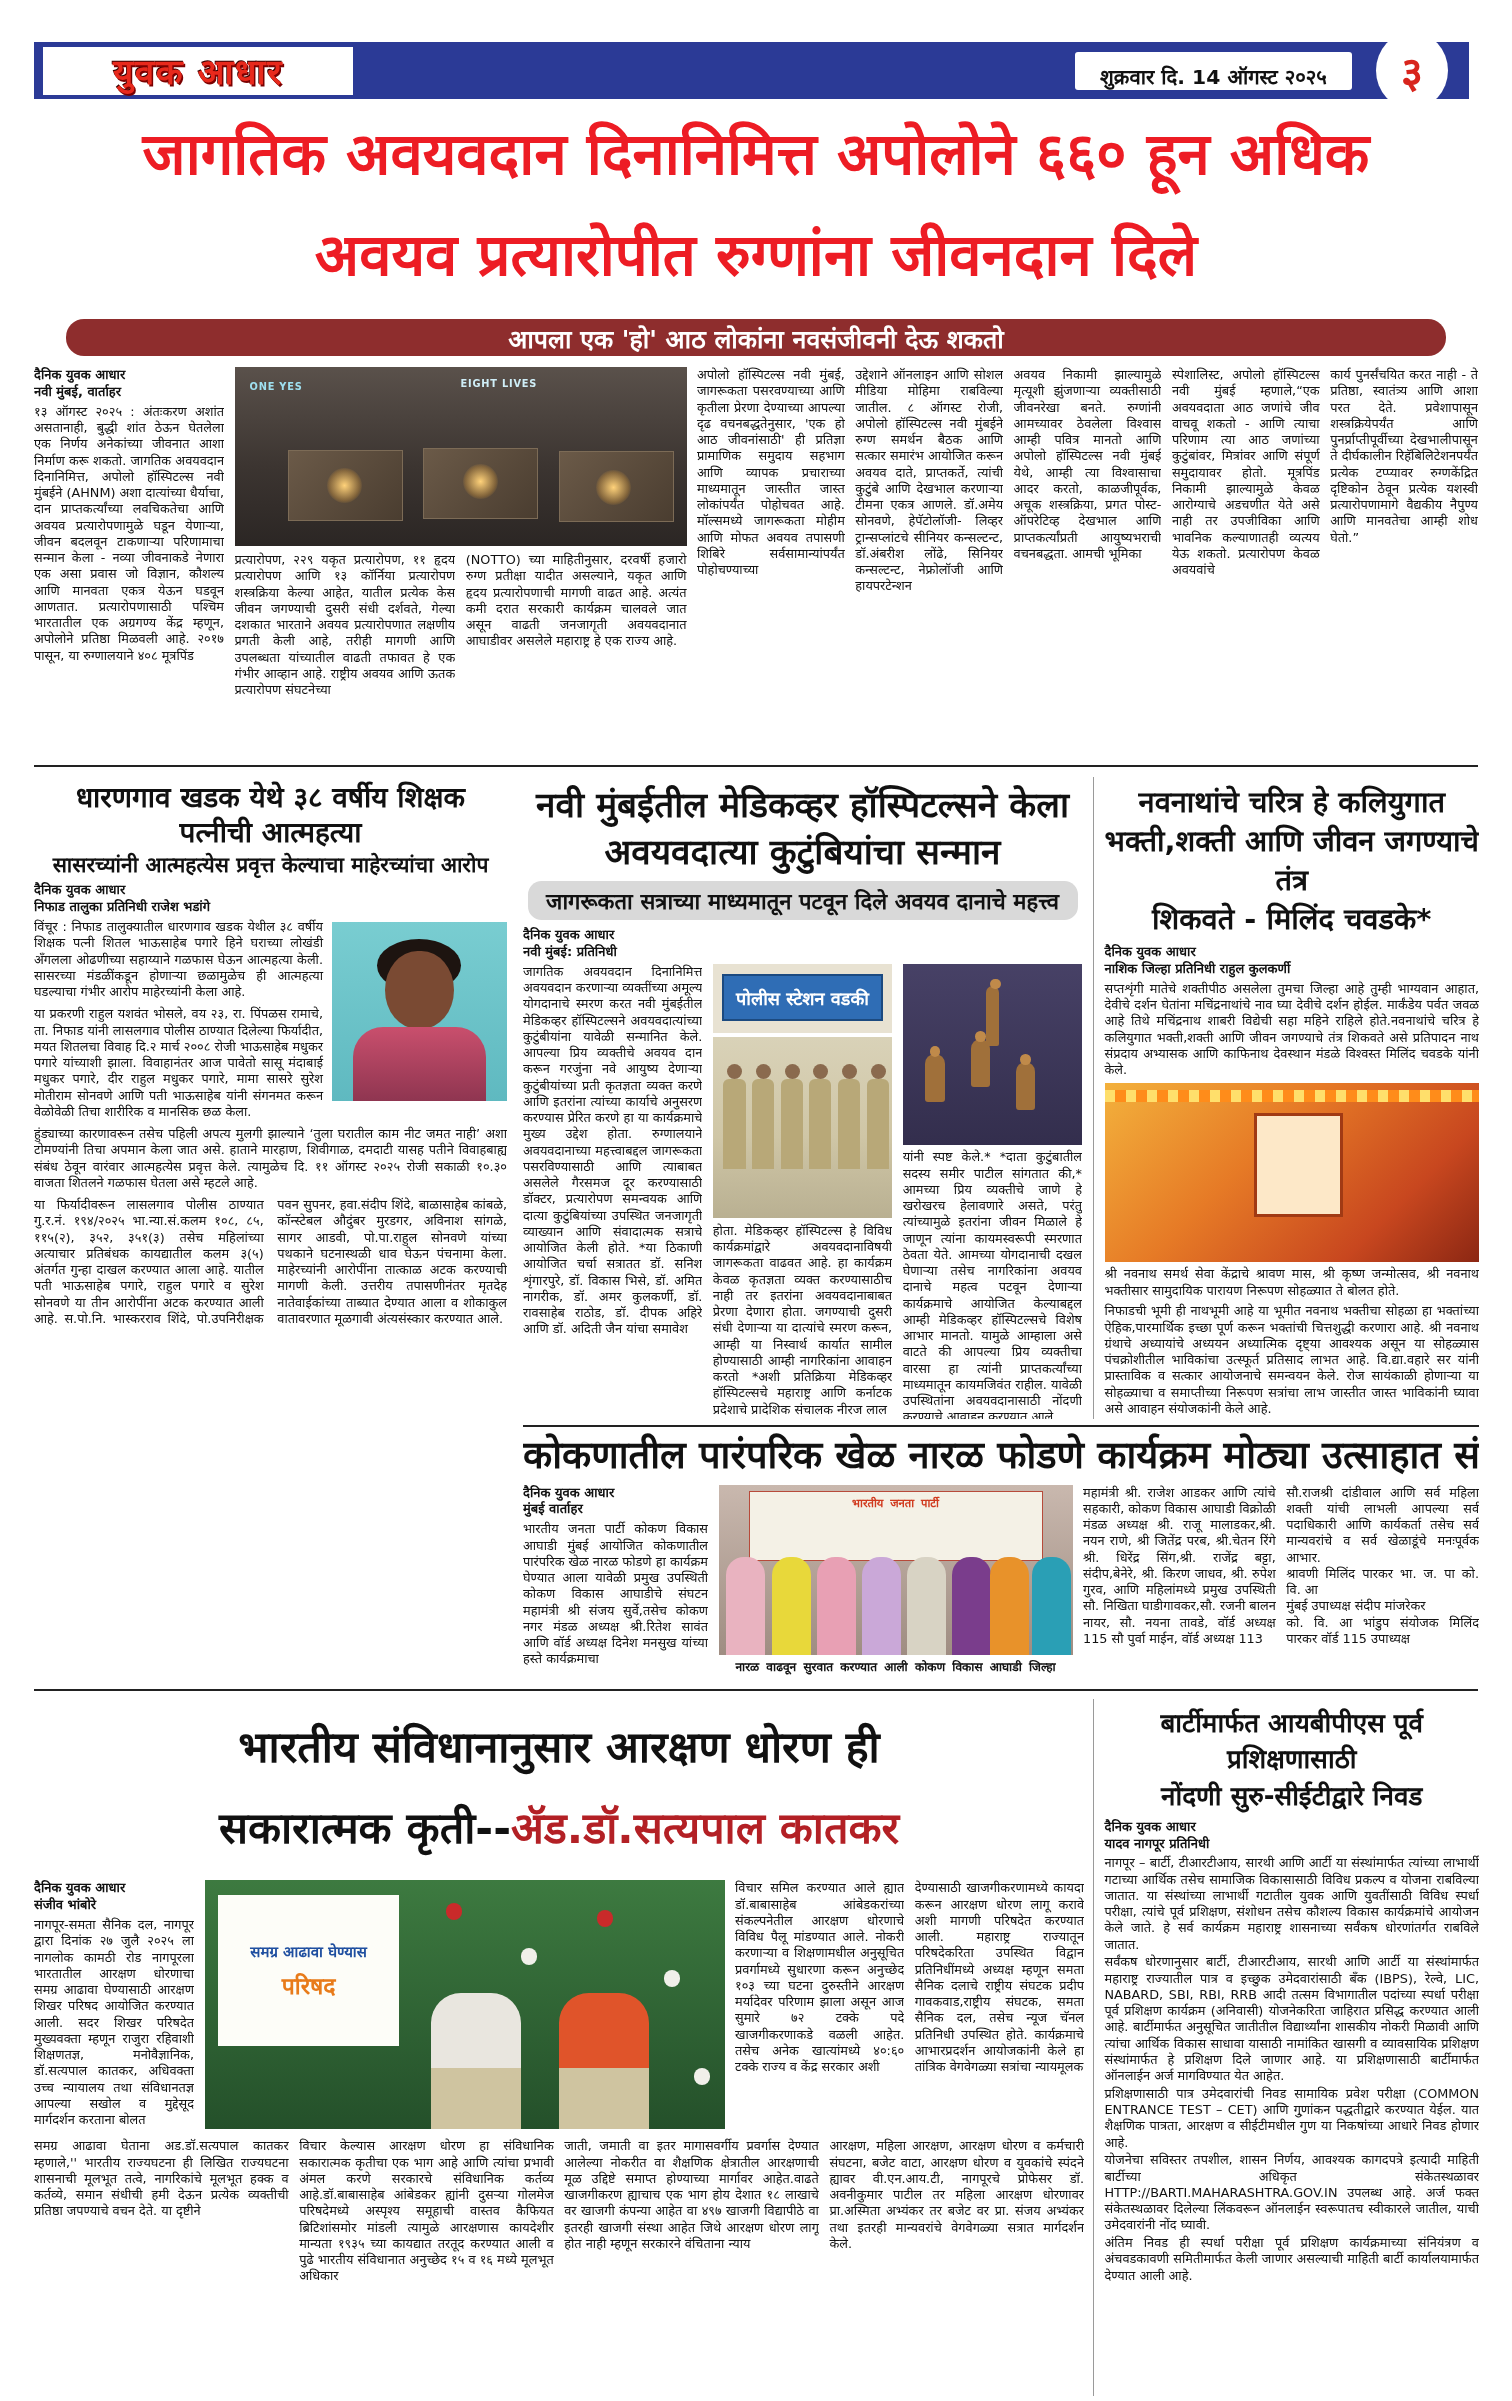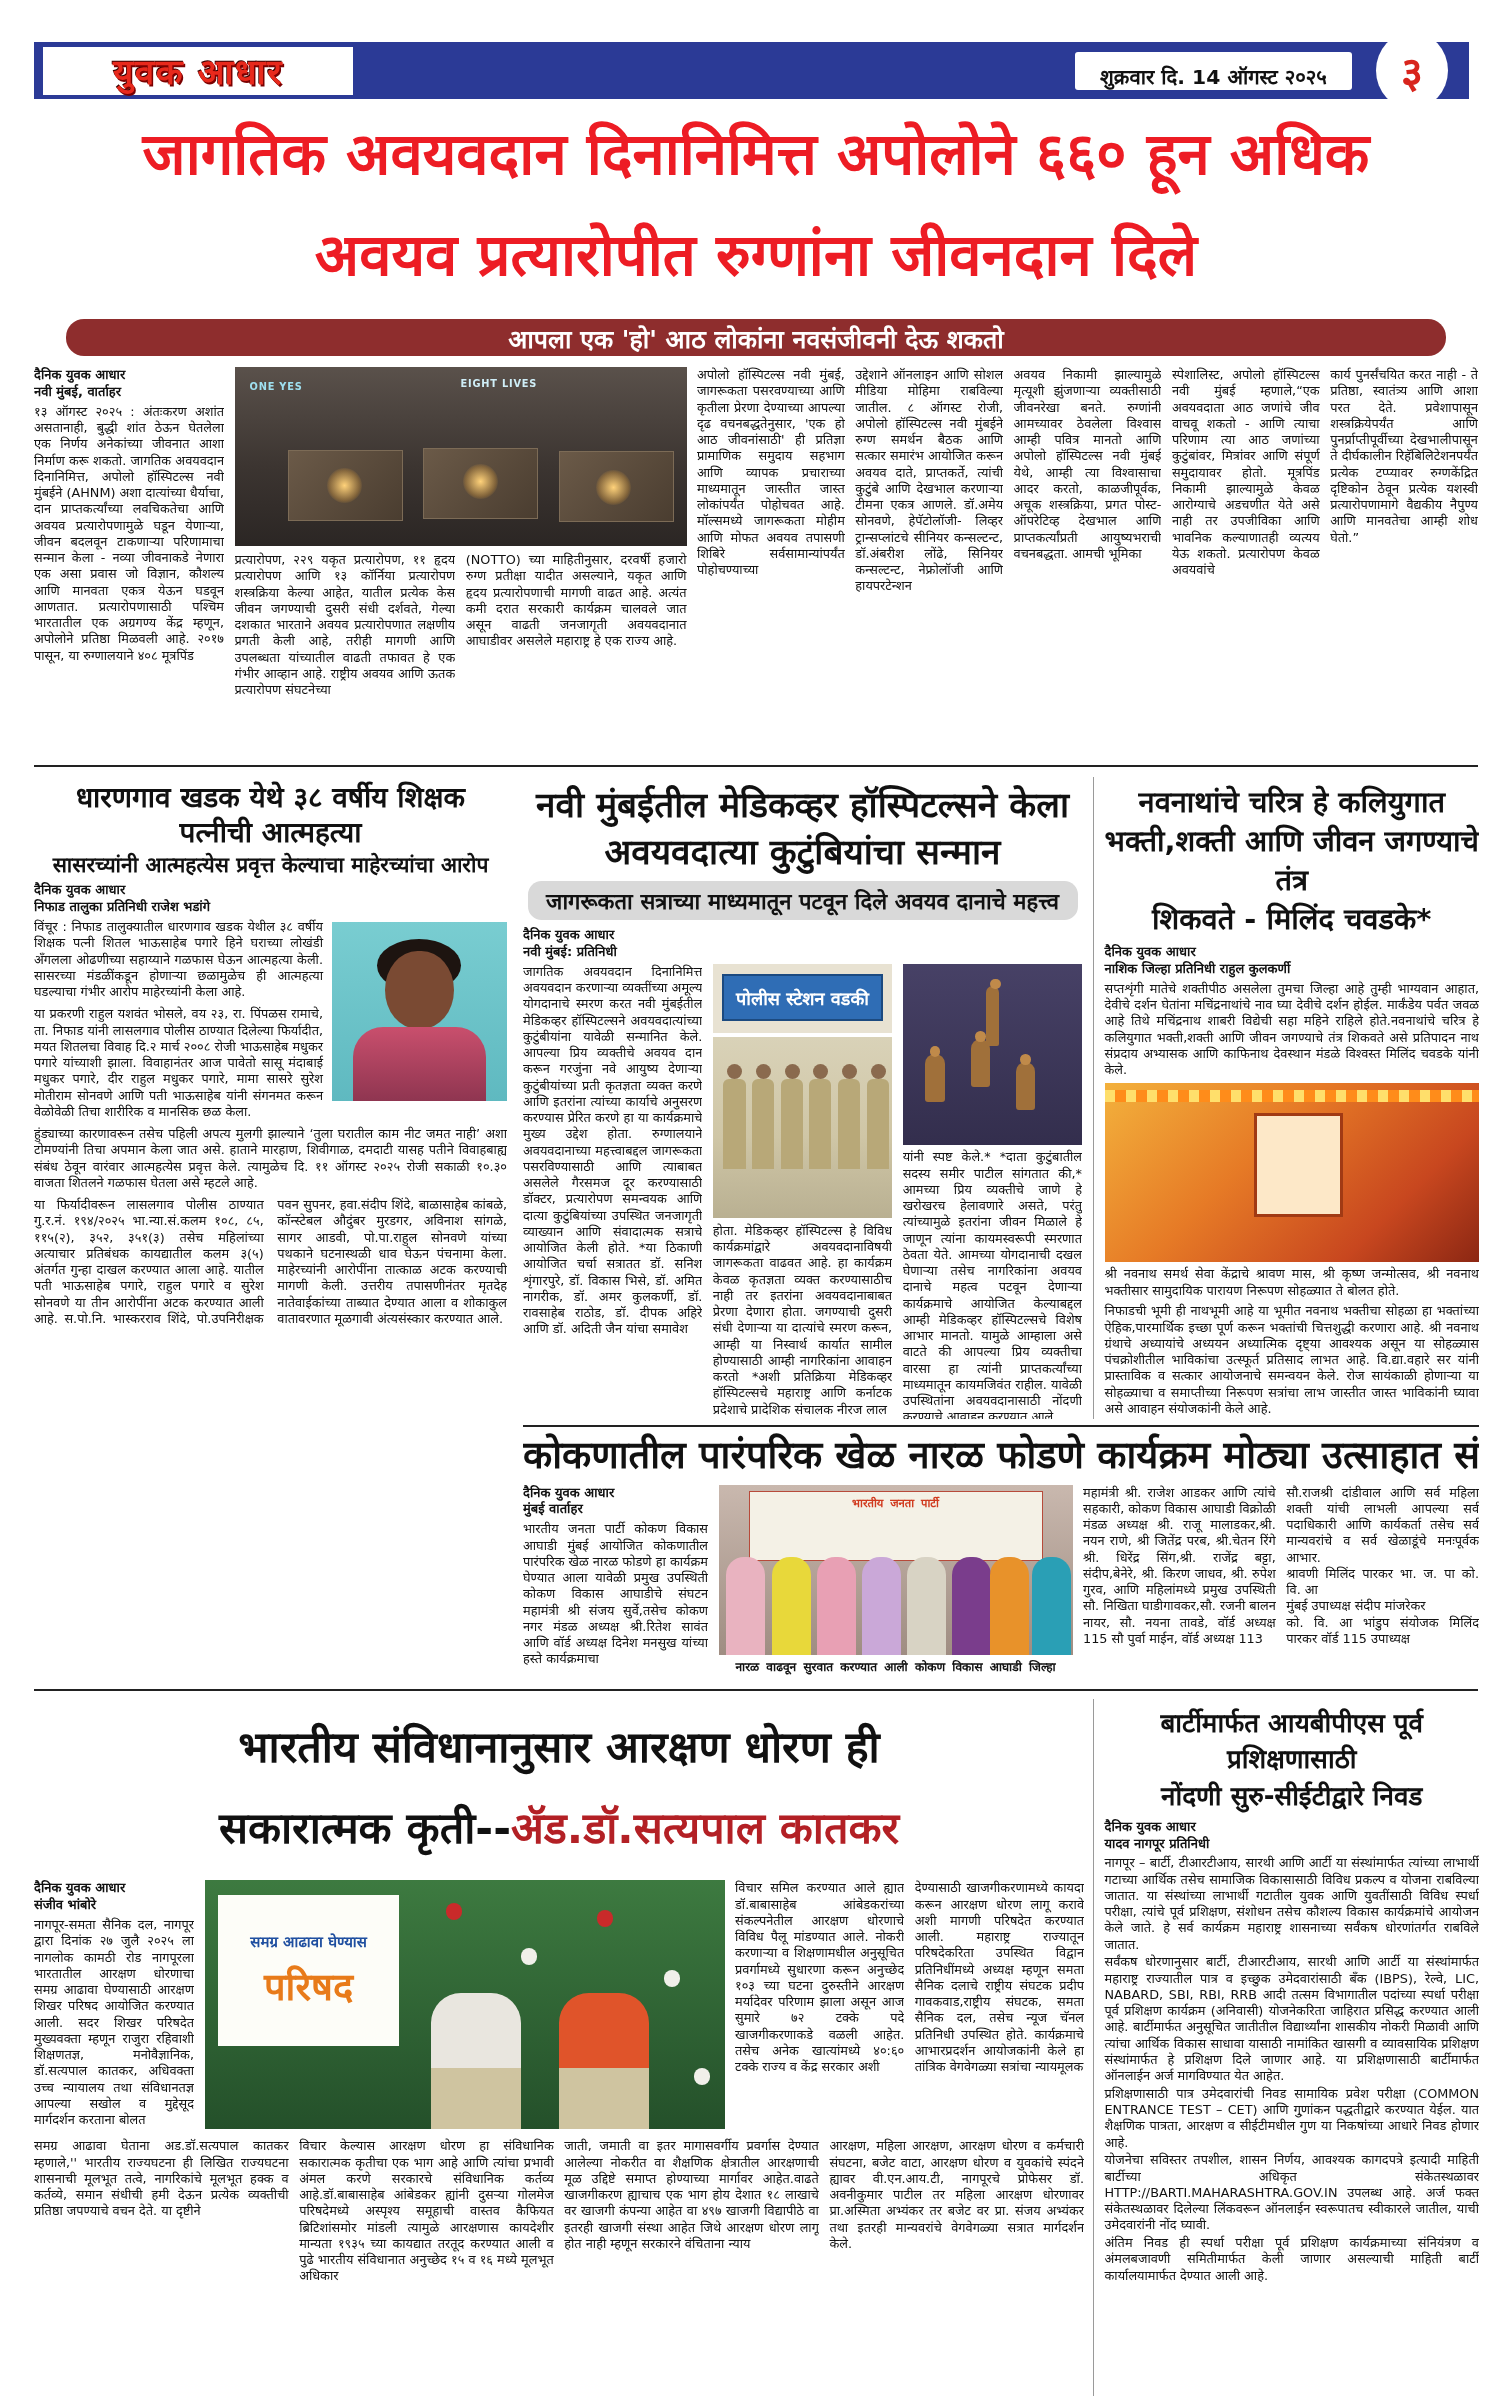--- a/index.html
+++ b/index.html
@@ -101,21 +101,21 @@
   .res-row1{display:flex;gap:10.5px;height:249px;margin-top:10.5px;overflow:hidden;}
   .res-a{flex:0 0 160px;overflow:hidden;}
   .res-photo{flex:0 0 520px;position:relative;overflow:hidden;
       background:radial-gradient(circle at 20% 30%,#2f6b33 0 9px,transparent 9.8px),
                  radial-gradient(circle at 70% 60%,#2f6b33 0 9px,transparent 9.8px),
                  linear-gradient(180deg,#3d7a40,#24502a);}
   .res-photo .rose{position:absolute;width:16.6px;height:16.6px;border-radius:50%;}
   .res-photo .banner{position:absolute;left:13.6px;top:15px;width:181px;height:151px;background:#fdfdf8;
       display:flex;flex-direction:column;align-items:center;justify-content:center;gap:7.5px;}
   .res-photo .banner .small{color:#1f4fa0;font-size:15px;font-weight:700;}
-  .res-photo .banner .big{color:#e87b1a;font-size:38px;font-weight:800;}
+  .res-photo .banner .big{color:#e87b1a;font-size:23px;font-weight:800;}
   .res-photo .man{position:absolute;bottom:0;width:90px;height:136px;border-radius:30px 30px 0 0;}
   .res-b,.res-c{flex:1;overflow:hidden;}
   .res-row2{display:flex;gap:10.5px;height:301px;margin-top:9px;overflow:hidden;}
   .res-row2>div{flex:1;overflow:hidden;}
   .barti{position:absolute;left:1093px;top:1699px;width:386px;height:697px;overflow:hidden;
          border-left:1.5px solid #9a9a9a;padding-left:10.5px;box-sizing:border-box;}
   .barti h2{margin:6px 0 4.5px;text-align:center;font-size:26px;line-height:1.4;}
   .barti .body p{margin:0 0 1.5px;}
 </style>
 </head>
@@ -343,18 +343,18 @@
     </h2>
     <div class="byline">
       <div>दैनिक युवक आधार</div>
       <div>यादव नागपूर प्रतिनिधी</div>
     </div>
     <div class="body">
       <p>नागपूर – बार्टी, टीआरटीआय, सारथी आणि आर्टी या संस्थांमार्फत त्यांच्या लाभार्थी गटाच्या आर्थिक तसेच सामाजिक विकासासाठी विविध प्रकल्प व योजना राबविल्या जातात. या संस्थांच्या लाभार्थी गटातील युवक आणि युवतींसाठी विविध स्पर्धा परीक्षा, त्यांचे पूर्व प्रशिक्षण, संशोधन तसेच कौशल्य विकास कार्यक्रमांचे आयोजन केले जाते. हे सर्व कार्यक्रम महाराष्ट्र शासनाच्या सर्वंकष धोरणांतर्गत राबविले जातात.</p>
       <p>सर्वंकष धोरणानुसार बार्टी, टीआरटीआय, सारथी आणि आर्टी या संस्थांमार्फत महाराष्ट्र राज्यातील पात्र व इच्छुक उमेदवारांसाठी बँक (IBPS), रेल्वे, LIC, NABARD, SBI, RBI, RRB आदी तत्सम विभागातील पदांच्या स्पर्धा परीक्षा पूर्व प्रशिक्षण कार्यक्रम (अनिवासी) योजनेकरिता जाहिरात प्रसिद्ध करण्यात आली आहे. बार्टीमार्फत अनुसूचित जातीतील विद्यार्थ्यांना शासकीय नोकरी मिळावी आणि त्यांचा आर्थिक विकास साधावा यासाठी नामांकित खासगी व व्यावसायिक प्रशिक्षण संस्थांमार्फत हे प्रशिक्षण दिले जाणार आहे. या प्रशिक्षणासाठी बार्टीमार्फत ऑनलाईन अर्ज मागविण्यात येत आहेत.</p>
       <p>प्रशिक्षणासाठी पात्र उमेदवारांची निवड सामायिक प्रवेश परीक्षा (COMMON ENTRANCE TEST – CET) आणि गु्णांकन पद्धतीद्वारे करण्यात येईल. यात शैक्षणिक पात्रता, आरक्षण व सीईटीमधील गुण या निकषांच्या आधारे निवड होणार आहे.</p>
       <p>योजनेचा सविस्तर तपशील, शासन निर्णय, आवश्यक कागदपत्रे इत्यादी माहिती बार्टीच्या अधिकृत संकेतस्थळावर HTTP://BARTI.MAHARASHTRA.GOV.IN उपलब्ध आहे. अर्ज फक्त संकेतस्थळावर दिलेल्या लिंकवरून ऑनलाईन स्वरूपातच स्वीकारले जातील, याची उमेदवारांनी नोंद घ्यावी.</p>
-      <p>अंतिम निवड ही स्पर्धा परीक्षा पूर्व प्रशिक्षण कार्यक्रमाच्या संनियंत्रण व अंमलबजावणी समितीमार्फत केली जाणार असल्याची माहिती बार्टी कार्यालयामार्फत देण्यात आली आहे.</p>
+      <p>अंतिम निवड ही स्पर्धा परीक्षा पूर्व प्रशिक्षण कार्यक्रमाच्या संनियंत्रण व अंचवडकावणी समितीमार्फत केली जाणार असल्याची माहिती बार्टी कार्यालयामार्फत देण्यात आली आहे.</p>
     </div>
   </div>
 
 </div>
 
 
 </body></html>

